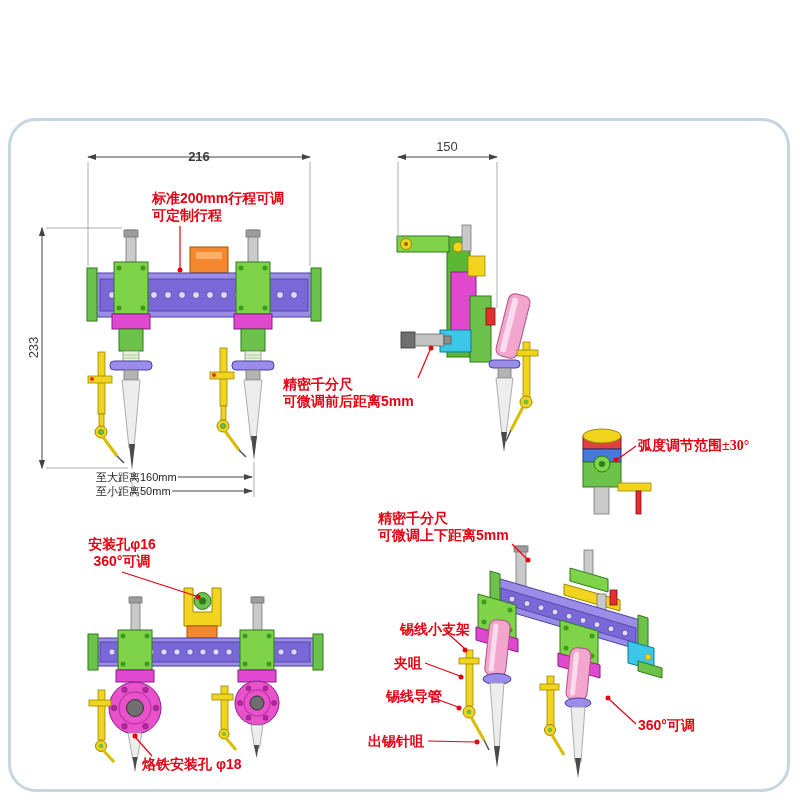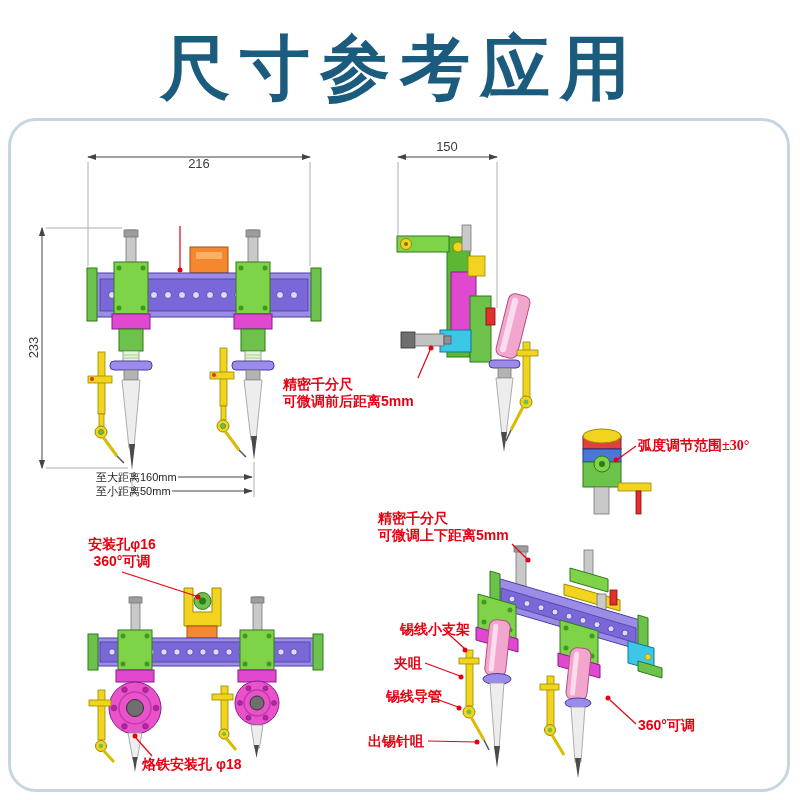--- a/index.html
+++ b/index.html
@@ -15,21 +15,20 @@
   .dim-text { position:absolute; color:#3c3c3c; font-size:13px; white-space:nowrap; }
   .dim-vert { transform:rotate(-90deg); }
   .small-dim { position:absolute; color:#222222; font-size:11px; white-space:nowrap; }
   .center { text-align:center; }
 </style>
 </head>
 <body>
 
 <div id="canvas">
 
-  <div class="title">尺寸参考应用</div>
   <div class="panel"></div>
 
   <svg class="scene" viewBox="0 0 800 800">
     <defs>
       <marker id="arr" viewBox="0 0 10 10" refX="9" refY="5" markerWidth="9" markerHeight="9" orient="auto-start-reverse">
         <path d="M0,1.5 L10,5 L0,8.5 Z" fill="#444"></path>
       </marker>
     </defs>
 
     <g>
@@ -388,24 +387,28 @@
         <circle cx="461" cy="677" r="2.5" stroke="none"></circle>
       <line x1="428" y1="696" x2="458" y2="707"></line>
         <circle cx="459" cy="708" r="2.5" stroke="none"></circle>
       <line x1="428" y1="741" x2="476" y2="742"></line>
         <circle cx="477" cy="742" r="2.5" stroke="none"></circle>
       <line x1="636" y1="724" x2="610" y2="700"></line>
         <circle cx="608" cy="698" r="2.5" stroke="none"></circle>
     </g>
   </svg>
 
-  <div class="dim-text center" style="left:169px;top:156px;width:60px;">216</div>
+  <div class="dim-text center" style="left:169px;top:149px;width:60px;font-weight:bold;">216</div>
   <div class="dim-text center dim-vert" style="left:8px;top:340px;width:50px;">233</div>
   <div class="dim-text center" style="left:417px;top:139px;width:60px;">150</div>
 
+  <div class="red-label" style="left:152px;top:190px;">
+    <div>标准200mm行程可调</div>
+    <div>可定制行程</div>
+  </div>
 
   <div class="small-dim" style="left:96px;top:470px;">至大距离160mm</div>
   <div class="small-dim" style="left:96px;top:484px;">至小距离50mm</div>
 
   <div class="red-label" style="left:283px;top:376px;">
     <div>精密千分尺</div>
     <div>可微调前后距离5mm</div>
   </div>
 
   <div class="red-label" style="left:638px;top:437px;font-family:Liberation Serif, serif;">弧度调节范围±30°</div>

